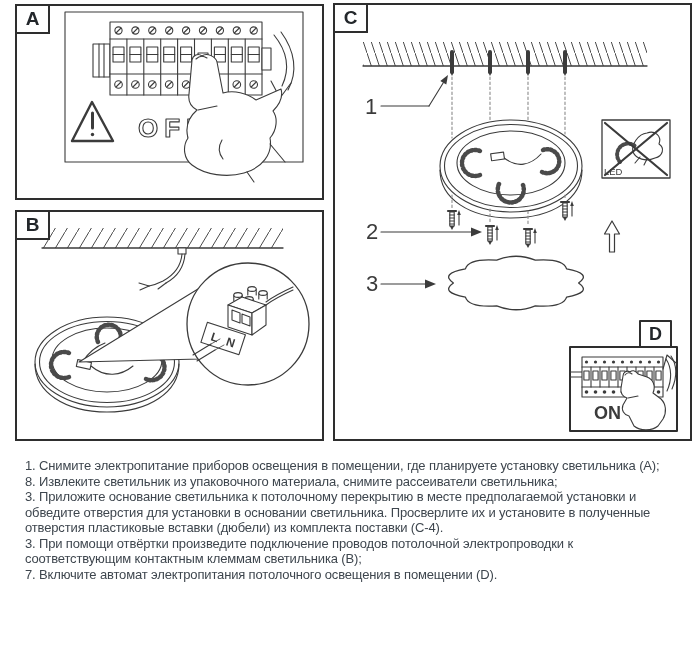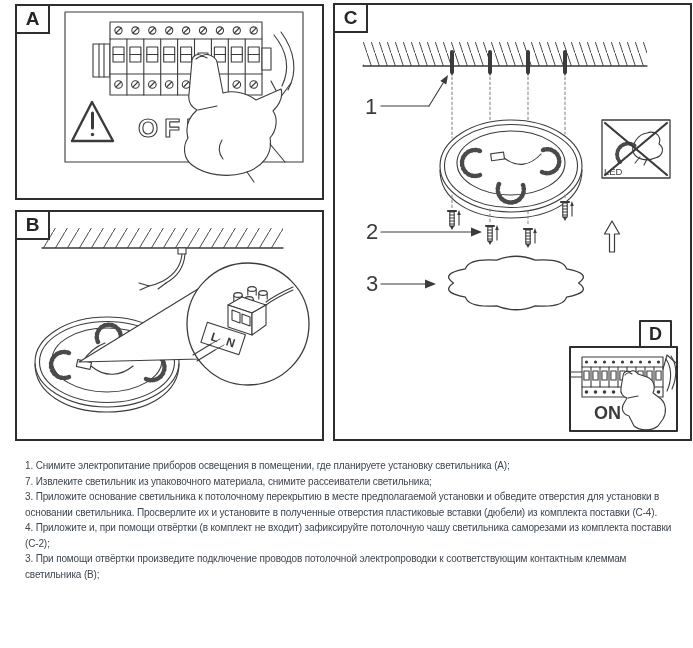--- a/index.html
+++ b/index.html
@@ -7,21 +7,21 @@
         font-family:"Liberation Sans",sans-serif;}
   .panel{position:absolute;border:2px solid #2e2e2e;background:#fff;}
   #panel-a{left:15px;top:4px;width:305px;height:192px;}
   #panel-b{left:15px;top:210px;width:305px;height:227px;}
   #panel-c{left:333px;top:3px;width:355px;height:434px;}
   .panel-label{position:absolute;left:-2px;top:-2px;width:31px;height:26px;
         border:2px solid #2e2e2e;background:#fff;display:flex;align-items:center;
         justify-content:center;font-size:19px;font-weight:700;color:#23272b;z-index:2;}
   .panel svg{display:block;}
   #instructions{position:absolute;left:25px;top:458px;width:656px;color:#3e464e;
-        font-size:10px;line-height:15.5px;letter-spacing:-0.15px;}
+        font-size:13px;line-height:15.5px;letter-spacing:-0.15px;}
   #instructions p{margin:0;}
 </style>
 </head>
 <body>
 
 <div id="page">
 
   <div id="panel-a" class="panel">
     <div class="panel-label">A</div>
     <svg width="301" height="188" viewBox="0 0 301 188">
@@ -403,19 +403,19 @@
             </g>
             <text x="259" y="414" font-size="18" font-weight="700" fill="#3b3b3b" stroke="none" font-family="Liberation Sans, sans-serif">ON</text>
           </g>
         </g>
       </g>
     </svg>
   </div>
 
   <div id="instructions">
     <p>1. Снимите электропитание приборов освещения в помещении, где планируете установку светильника (А);</p>
-    <p>7. Извлеките светильник из упаковочного материала, снимите рассеиватели светильника;</p>
+    <p>8. Извлеките светильник из упаковочного материала, снимите рассеиватели светильника;</p>
     <p>3. Приложите основание светильника к потолочному перекрытию в месте предполагаемой установки и  обведите отверстия для установки в основании светильника. Просверлите их и установите в полученные отверстия пластиковые вставки (дюбели) из комплекта поставки (С-4).</p>
-    <p>4. Приложите и, при помощи отвёртки (в комплект не входит) зафиксируйте потолочную чашу светильника саморезами из комплекта  поставки (С-2);</p>
     <p>3. При  помощи отвёртки произведите подключение проводов потолочной электропроводки к соответствующим контактным клеммам светильника (В);</p>
+    <p>7. Включите автомат электропитания  потолочного освещения в помещении (D).</p>
   </div>
 
 </div>
 
 </body></html>

